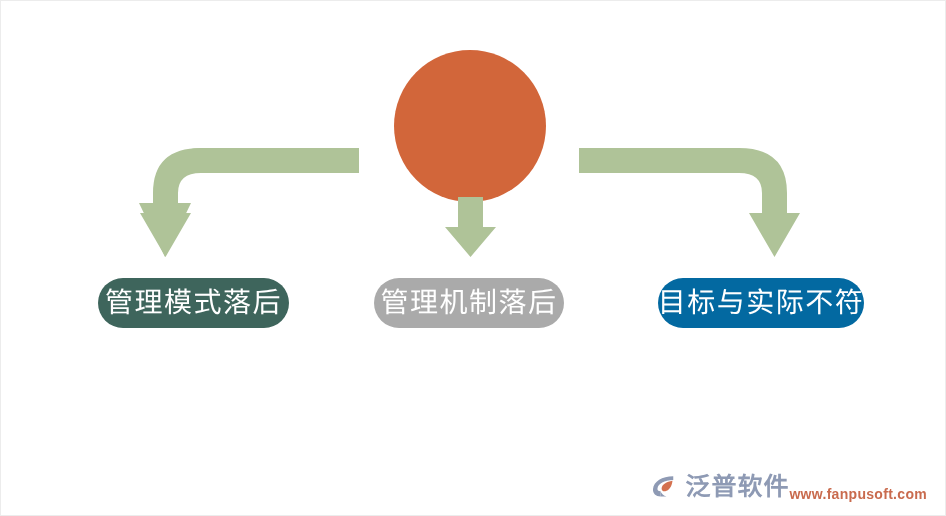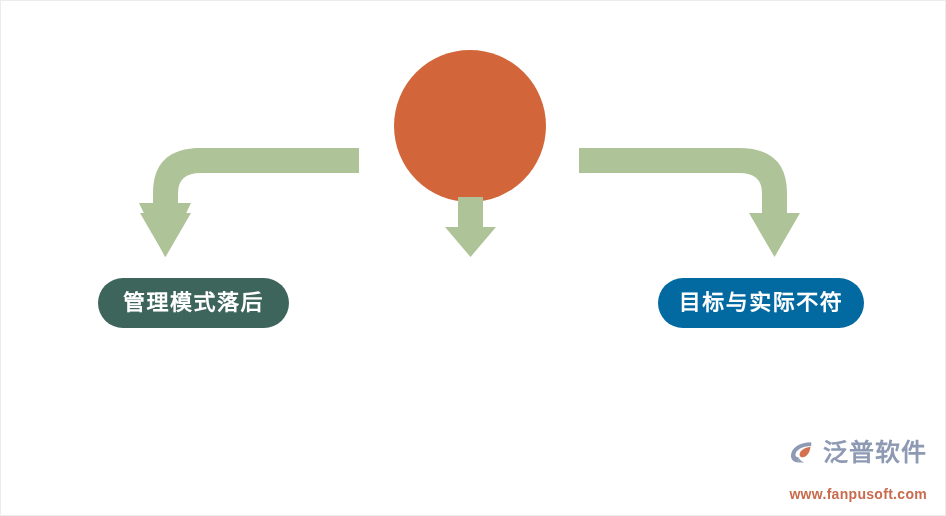--- a/index.html
+++ b/index.html
@@ -62,37 +62,36 @@
     position: absolute;
     height: 50px;
     border-radius: 25px;
     display: flex;
     align-items: center;
     justify-content: center;
     box-sizing: border-box;
   }
   .pill-text {
     color: #ffffff;
-    font-size: 22px;
+    font-size: 28px;
     line-height: 1;
     letter-spacing: 1.5px;
     white-space: nowrap;
-    font-weight: bold;
   }
   .pill-left   { left: 97px;  top: 277px; width: 191px; background: #3e655c; }
   .pill-center { left: 373px; top: 277px; width: 190px; background: #aaaaaa; }
   .pill-right  { left: 657px; top: 277px; width: 206px; background: #0369a1; }
 
   
   .watermark {
     position: absolute;
     right: 18px;
     bottom: 14px;
     display: flex;
-    flex-direction: column;
+    flex-direction: row;
     align-items: flex-end;
     user-select: none;
   }
   .wm-row {
     display: flex;
     align-items: center;
     gap: 5px;
   }
   .wm-mark {
     width: 30px;
@@ -161,20 +160,23 @@
              Q 761,172 738,172
              L 578,172
              Z"></path>
     <path fill="#afc398" d="M 761,196 L 786,196 L 786,212 L 799,212 L 773.5,256 L 748,212 L 761,212 Z"></path>
   </svg>
 
   <div class="pill pill-left">
     <span class="pill-text">管理模式落后</span>
   </div>
 
+  <div class="pill pill-center">
+    <span class="pill-text">管理机制落后</span>
+  </div>
 
   <div class="pill pill-right">
     <span class="pill-text">目标与实际不符</span>
   </div>
 
   <div class="watermark">
     <div class="wm-row">
       <svg class="wm-mark" viewBox="0 0 40 40" xmlns="http://www.w3.org/2000/svg">
         <path d="M31 7 C16 7 5 14 4 24 C3.4 30 8 34 14 34 L14 27 C11 27 9.5 25.5 10 23 C11 17 19 12.5 31 12 Z" fill="#8e9ab4"></path>
         <path d="M30 13 C22 14 16 18 15.5 23 C15.2 26 17.5 27.6 20.5 27 C25 26 29 21.5 30 13 Z" fill="#d4714f"></path>

